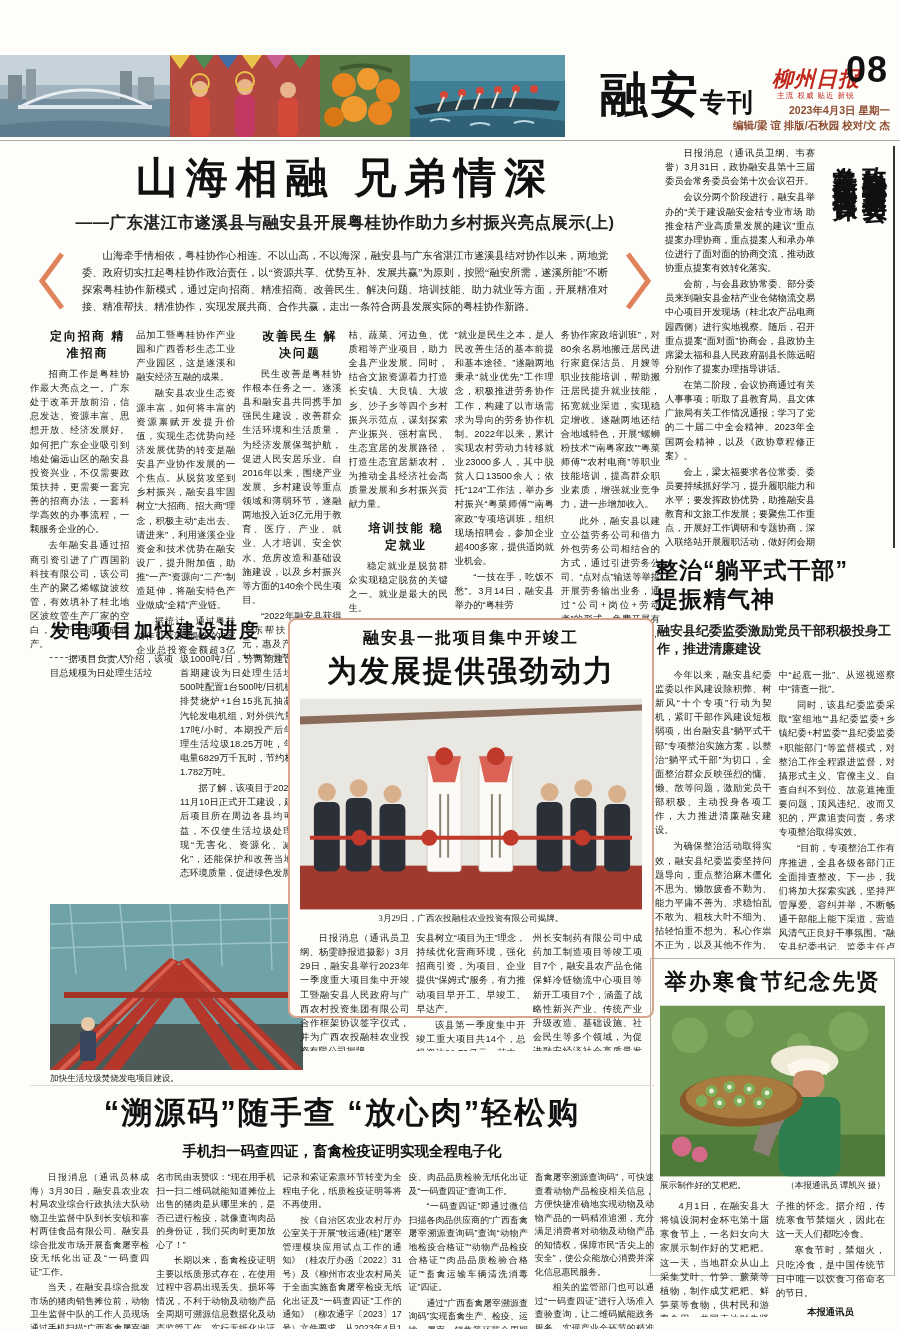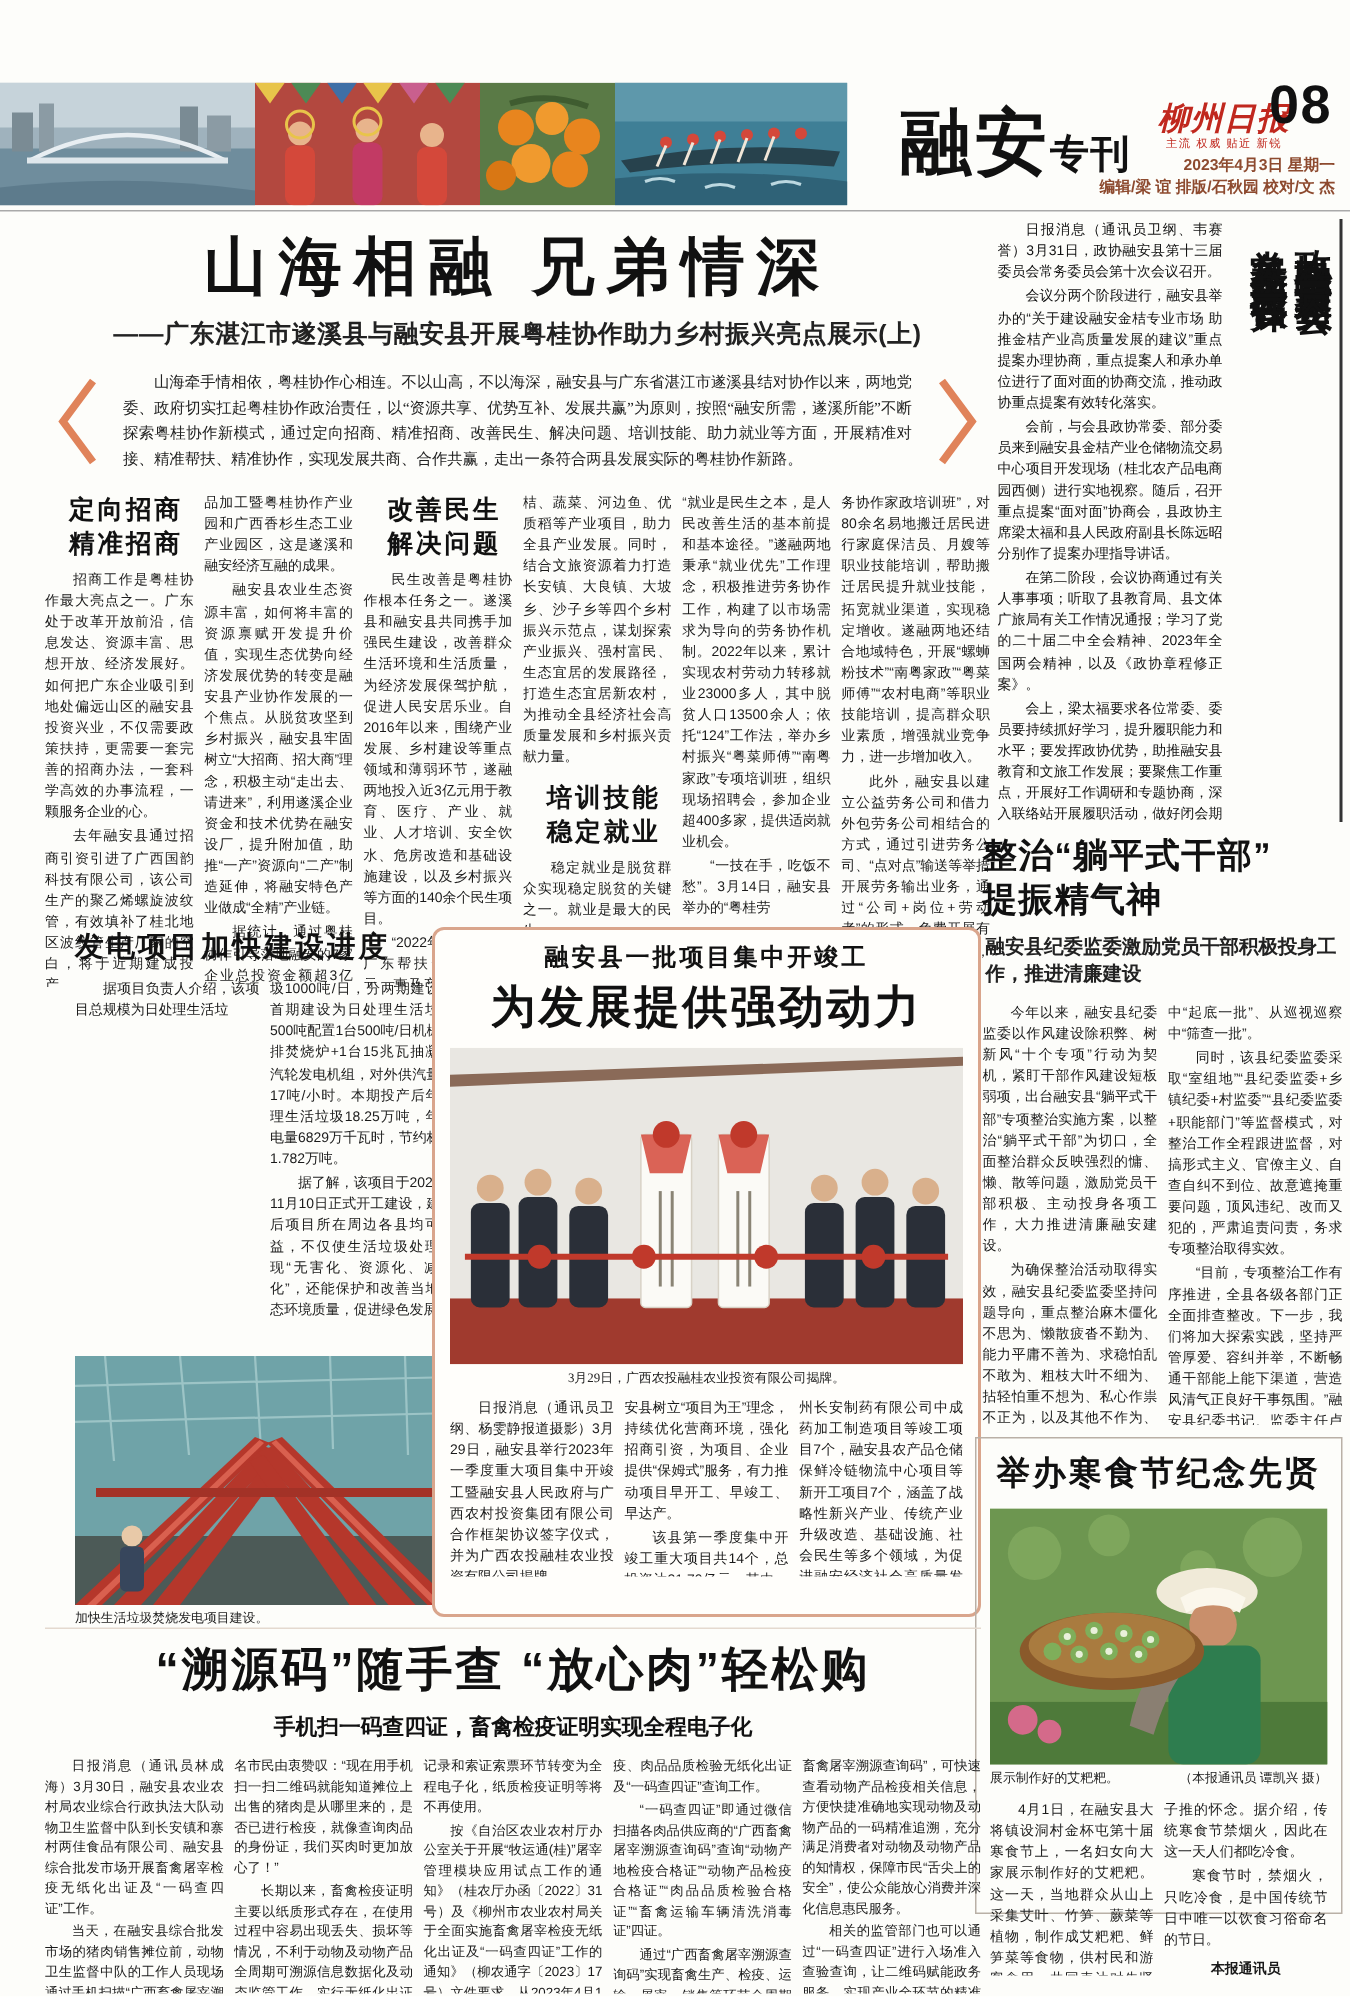--- a/index.html
+++ b/index.html
@@ -17,21 +17,21 @@
   .logo-tagline{color:#c0281e;font-size:7.5px;margin-top:2px;letter-spacing:1px;}
   .page-number{position:absolute;right:12px;top:-6px;font-size:36px;font-weight:bold;letter-spacing:1px;}
   .date-block{position:absolute;right:10px;top:48px;text-align:right;color:#8d4a2f;font-size:10.5px;line-height:1.45;font-weight:bold;}
   .banner-rule{position:absolute;left:0;top:140px;width:900px;height:1px;background:#a9a9a9;}
   
   .cols{display:flex;gap:7px;overflow:hidden;}
   .col{flex:1;overflow:hidden;}
   .col p{font-size:9.3px;line-height:1.52;text-align:justify;text-indent:2em;margin:0 0 2px 0;color:#1a1a1a;}
   .col p.cont{text-indent:0;}
   .col p.byline-center{text-align:center;text-indent:0;font-weight:bold;margin-top:5px;}
-  .col h4{font-size:17px;margin:8px 0 5px 16px;letter-spacing:2px;}
+  .col h4{font-size:12px;margin:8px 0 5px 16px;letter-spacing:2px;text-align:center;}
   .col h4:first-child{margin-top:0;}
   
   .lead{position:absolute;left:30px;top:146px;width:630px;height:496px;}
   .lead-headline{text-align:center;font-family:"Liberation Serif","DejaVu Serif",serif;
                  font-weight:bold;font-size:42px;letter-spacing:8px;margin:4px 0 6px 0;}
   .lead-sub{text-align:center;font-size:16.5px;font-weight:bold;color:#222;letter-spacing:0.5px;}
   .lead-intro-wrap{position:relative;margin:14px 52px 0 52px;}
   .lead-intro{font-family:"Liberation Serif","DejaVu Serif",serif;font-size:10.3px;line-height:1.65;
               text-align:justify;text-indent:2em;color:#222;}
   .chev{position:absolute;top:2px;}
@@ -49,21 +49,21 @@
   .rectify h2{font-size:23px;margin:0;line-height:1.25;letter-spacing:1px;}
   .rectify .deck{font-size:13px;font-weight:bold;color:#222;margin:8px 0 10px 2px;line-height:1.4;}
   .rectify .cols{height:282px;}
   
   .power{position:absolute;left:30px;top:618px;width:253px;height:460px;margin-left:20px;}
   .power h2{font-size:19px;margin:0 0 8px 0;letter-spacing:2px;}
   .power .cols{height:252px;}
   .photo{display:block;width:100%;}
   .caption{font-family:"Liberation Serif","DejaVu Serif",serif;font-size:8.6px;color:#222;margin-top:3px;}
   
-  .projects{position:absolute;left:288px;top:618px;width:366px;height:460px;
+  .projects{position:absolute;left:288px;top:618px;width:366px;height:400px;
             border:2px solid #d9a58c;border-radius:8px;background:#fffefb;
             padding:8px 10px;box-sizing:border-box;}
   .projects .kicker{text-align:center;font-size:16px;font-weight:bold;letter-spacing:2px;margin:0;}
   .projects h2{text-align:center;font-size:30px;margin:2px 0 6px 0;letter-spacing:2px;}
   .projects .cols{height:120px;margin-top:6px;}
   .projects .caption{text-align:center;}
   
   .coldfood{position:absolute;left:650px;top:958px;width:245px;height:318px;
             border:1px solid #b9b0a6;box-sizing:border-box;padding:8px 9px;}
   .coldfood h2{font-size:22px;text-align:center;margin:0 0 8px 0;letter-spacing:2px;}

